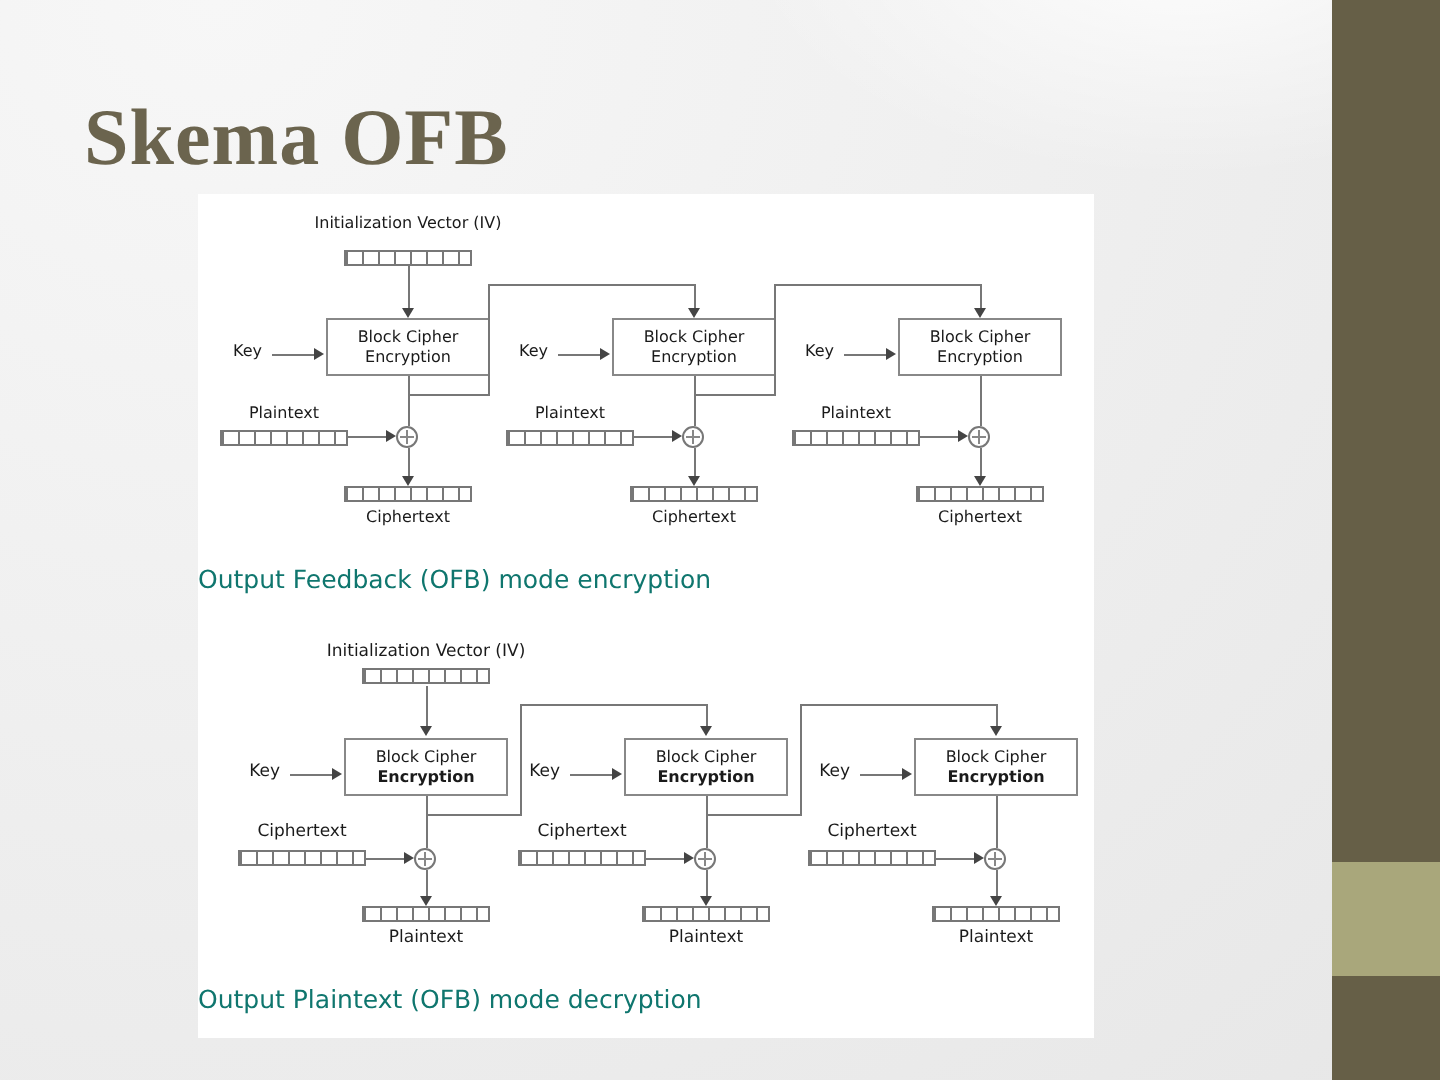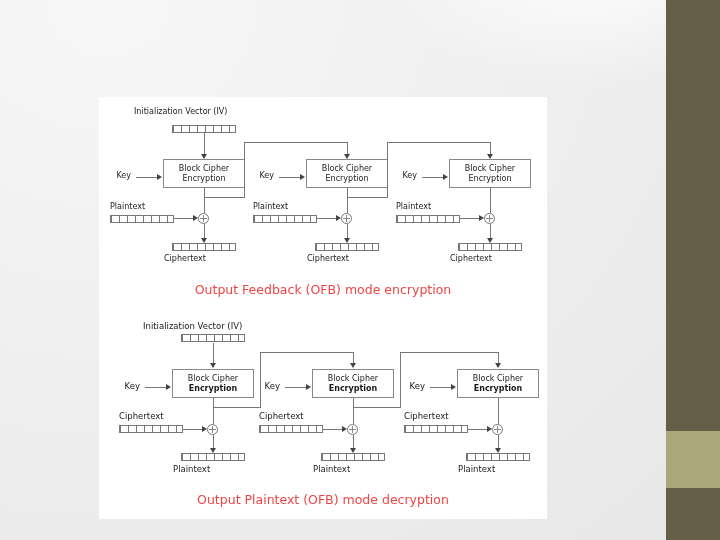--- a/index.html
+++ b/index.html
@@ -16,21 +16,21 @@
   .sidebar { position:absolute; left:666px; top:0; width:54px; height:540px; background:#665f47; }
   .sidebar-accent { position:absolute; left:0; top:431px; width:54px; height:57px; background:#a9a77b; }
 
   .title { position:absolute; left:42px; top:46px; font-family:"Liberation Serif","DejaVu Serif",serif;
            font-size:40px; line-height:46px; color:#6b644e; letter-spacing:0.5px; white-space:nowrap; }
 
   .panel { position:absolute; left:99px; top:97px; width:448px; height:422px; background:#ffffff;
            color:#1a1a1a; }
   .lbl { position:absolute; font-family:"DejaVu Sans",sans-serif; font-size:8px; line-height:10px;
          color:#1a1a1a; white-space:nowrap; }
-  .ctr { }
+  .ctr { text-align:center; }
   .rgt { text-align:right; }
 
   .hline { position:absolute; height:1px; background:#777; }
   .vline { position:absolute; width:1px; background:#777; }
   .vline.arrow::after { content:""; position:absolute; top:100%; left:-3px; width:0; height:0;
         border-left:3px solid transparent; border-right:3px solid transparent; border-top:5px solid #444; }
   .hline.arrow::after { content:""; position:absolute; left:100%; top:-3px; width:0; height:0;
         border-top:3px solid transparent; border-bottom:3px solid transparent; border-left:5px solid #444; }
 
   .box { position:absolute; width:82px; height:29px; border:1px solid #888; background:#fff;
@@ -38,33 +38,34 @@
          font-family:"DejaVu Sans",sans-serif; font-size:8px; line-height:10px; }
   .box .bold { font-weight:bold; }
 
   .cells { position:absolute; width:64px; height:8px; border:1px solid #777; background-color:#fff;
            background-image: repeating-linear-gradient(90deg, #777 0 1px, transparent 1px 8px); }
 
   .xor { position:absolute; width:11px; height:11px; border:1px solid #777; border-radius:50%; background:#fff; }
   .xor::before { content:""; position:absolute; left:1px; right:1px; top:4px; height:1px; background:#888; }
   .xor::after  { content:""; position:absolute; top:1px; bottom:1px; left:4px; width:1px; background:#888; }
 
-  .caption { position:absolute; left:0; width:100%; text-align:center;
-             font-family:"DejaVu Sans",sans-serif; font-size:12.5px; color:#ef4444; }
+  .caption { position:absolute; left:0; width:100%; 
+             font-family:"DejaVu Sans",sans-serif; font-size:12.5px; color:#0f766e; }
   .dec-lbl { font-size:8.5px; }
 </style>
 </head>
 <body>
 
 <div class="slide">
   <div class="swoosh"></div>
   <div class="sidebar">
     <div class="sidebar-accent"></div>
   </div>
 
+  <h1 class="title">Skema OFB</h1>
 
   <div class="panel">
 
     <div>
       <div class="lbl ctr" style="left:35px; top:10px; width:140px;">Initialization Vector (IV)</div>
       <div class="cells" style="left:73px; top:28px;"></div>
 
       <div class="vline arrow" style="left:105px; top:36px; height:21px;"></div>
       <div class="box" style="left:64px; top:62px;">
         <span>Block Cipher</span>

